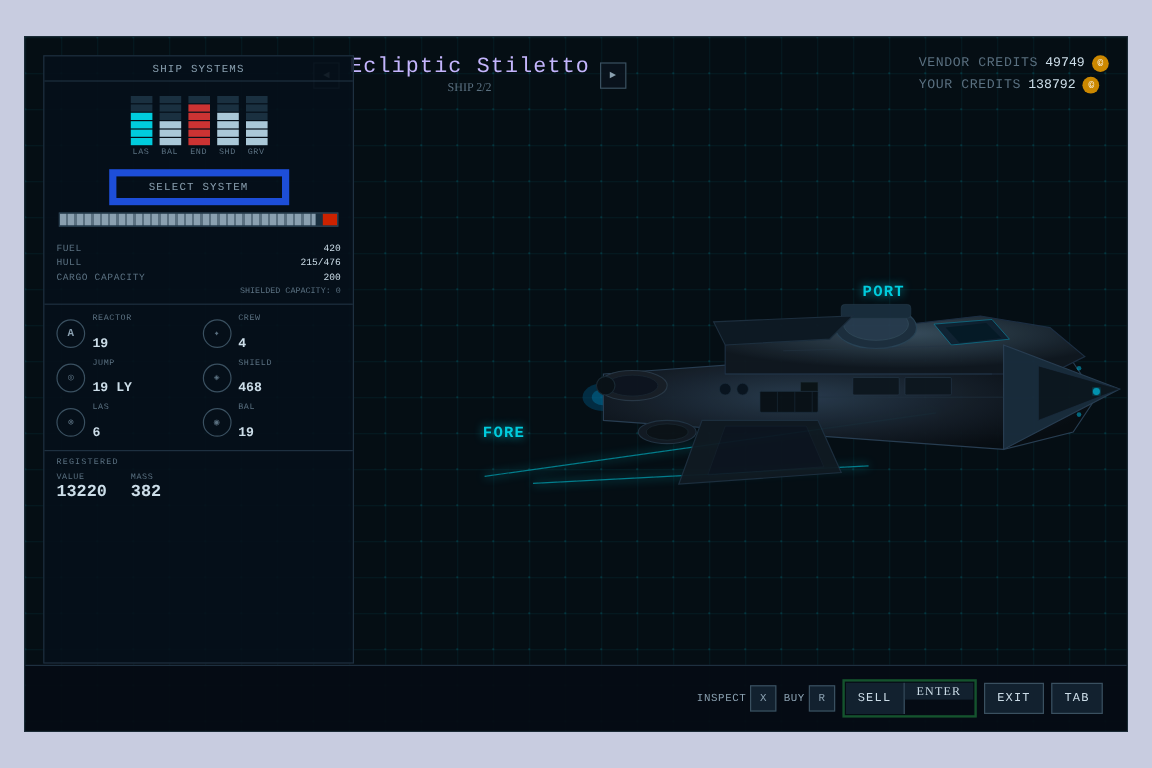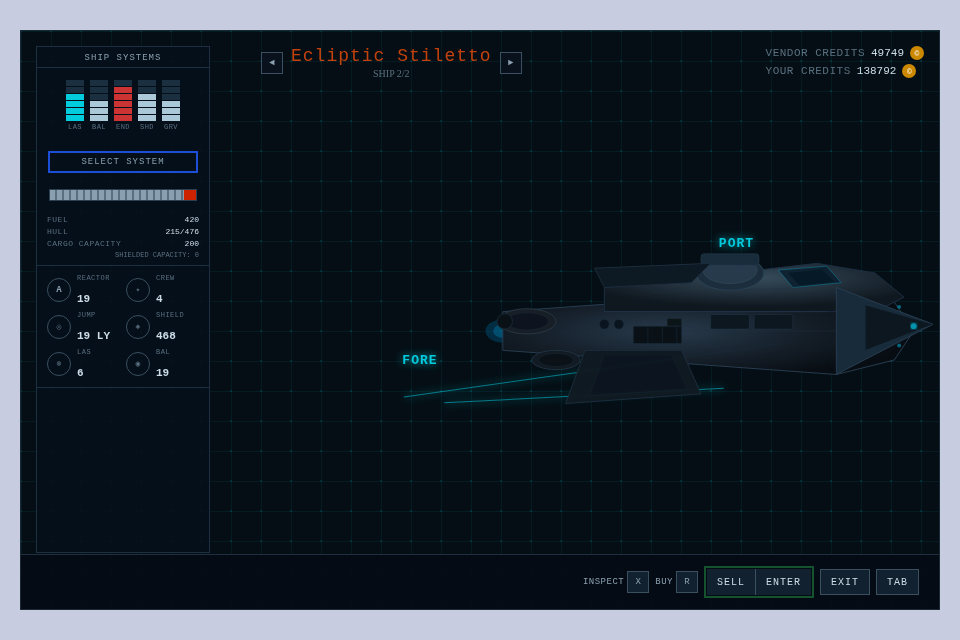--- a/index.html
+++ b/index.html
@@ -51,21 +51,21 @@
       display: flex;
       align-items: center;
       justify-content: center;
     }
 
     
     #left-panel {
       position: absolute;
       left: 15px;
       top: 15px;
-      width: 174px;
+      width: 259px;
       bottom: 56px;
       background: rgba(5, 15, 25, 0.9);
       border: 1px solid #1e3040;
     }
 
     
     #ship-systems-header {
       text-align: center;
       color: #8aa0b0;
       font-size: 9px;
@@ -106,23 +106,23 @@
     .bar-seg.filled-cyan { background: #00ccdd; }
 
     .sys-label {
       color: #5a7080;
       font-size: 7px;
       letter-spacing: 0.5px;
     }
 
     #select-system-btn {
       display: block;
-      margin: 16px auto;
+      margin: 6px auto;
       background: transparent;
-      border: 2px solid #1d4ed8;
+      border: 6px solid #1d4ed8;
       color: #8aa0b0;
       font-family: 'Courier New', monospace;
       font-size: 9px;
       letter-spacing: 1px;
       padding: 4px 16px;
       cursor: pointer;
       width: 150px;
       text-align: center;
     }
 
@@ -294,21 +294,21 @@
       align-items: center;
       justify-content: center;
       cursor: pointer;
     }
 
     #ship-title-area {
       text-align: center;
     }
 
     #ship-name {
-      color: #c2410c;
+      color: #c4b5fd;
       font-size: 18px;
       letter-spacing: 1px;
       font-weight: normal;
     }
 
     #ship-subtitle {
       color: #5a7080;
       font-size: 10px;
       text-align: center;
       margin-top: 2px;
@@ -426,27 +426,27 @@
       font-size: 10px;
       font-family: 'Courier New', monospace;
       letter-spacing: 1px;
       display: flex;
       align-items: center;
       cursor: pointer;
       text-transform: uppercase;
     }
 
     .enter-btn {
-      height: 26px;
+      height: 14px;
       padding: 0 10px;
       border: none;
       background: rgba(20,35,50,0.9);
       color: #ccdde8;
       font-size: 10px;
-      font-family: Liberation Mono, monospace;
+      font-family: Liberation Serif, serif;
       letter-spacing: 1px;
       display: flex;
       align-items: center;
       cursor: pointer;
       text-transform: uppercase;
     }
 
     
     .glow-line {
       position: absolute;
@@ -710,20 +710,33 @@
 
       <div class="icon-stat">
         <div class="stat-icon">◉</div>
         <div class="icon-stat-text">
           <span class="icon-stat-name">BAL</span>
           <span class="icon-stat-value">19</span>
         </div>
       </div>
     </div>
 
+    <div id="registered-section">
+      <div id="registered-label">REGISTERED</div>
+      <div class="reg-stats">
+        <div class="reg-stat">
+          <span class="reg-stat-name">VALUE</span>
+          <span class="reg-stat-value">13220</span>
+        </div>
+        <div class="reg-stat">
+          <span class="reg-stat-name">MASS</span>
+          <span class="reg-stat-value">382</span>
+        </div>
+      </div>
+    </div>
 
   </div>
 
   <div id="bottom-bar">
     <div class="action-group">
       <span class="action-label">INSPECT</span>
       <div class="key-btn">X</div>
     </div>
     <div class="action-group">
       <span class="action-label">BUY</span>

